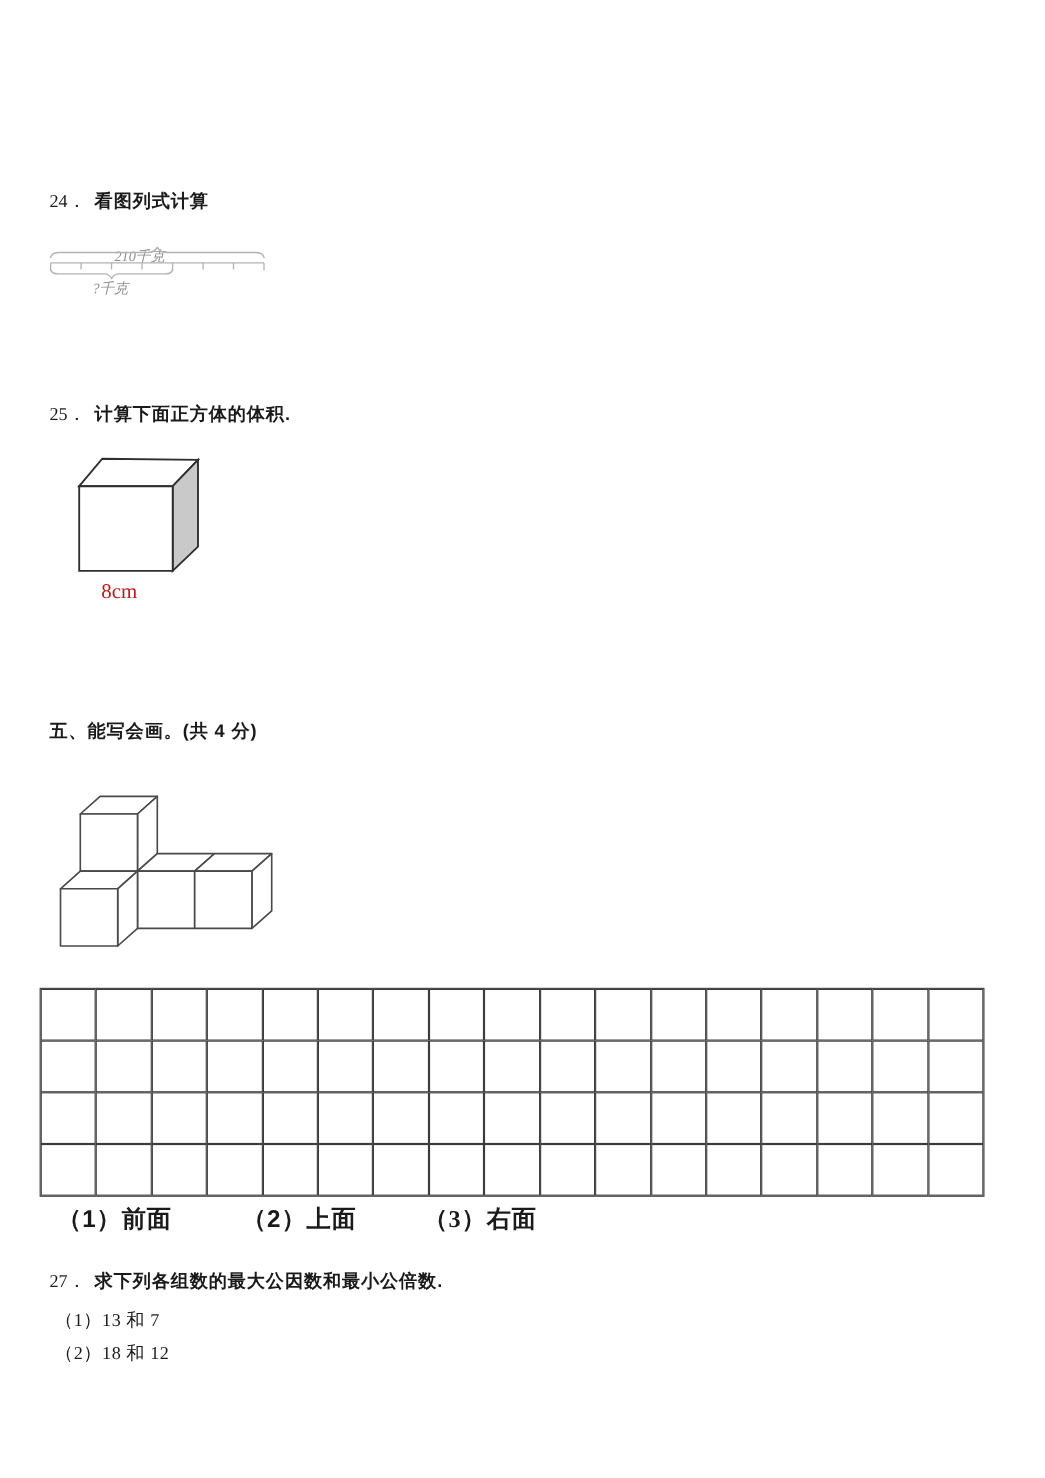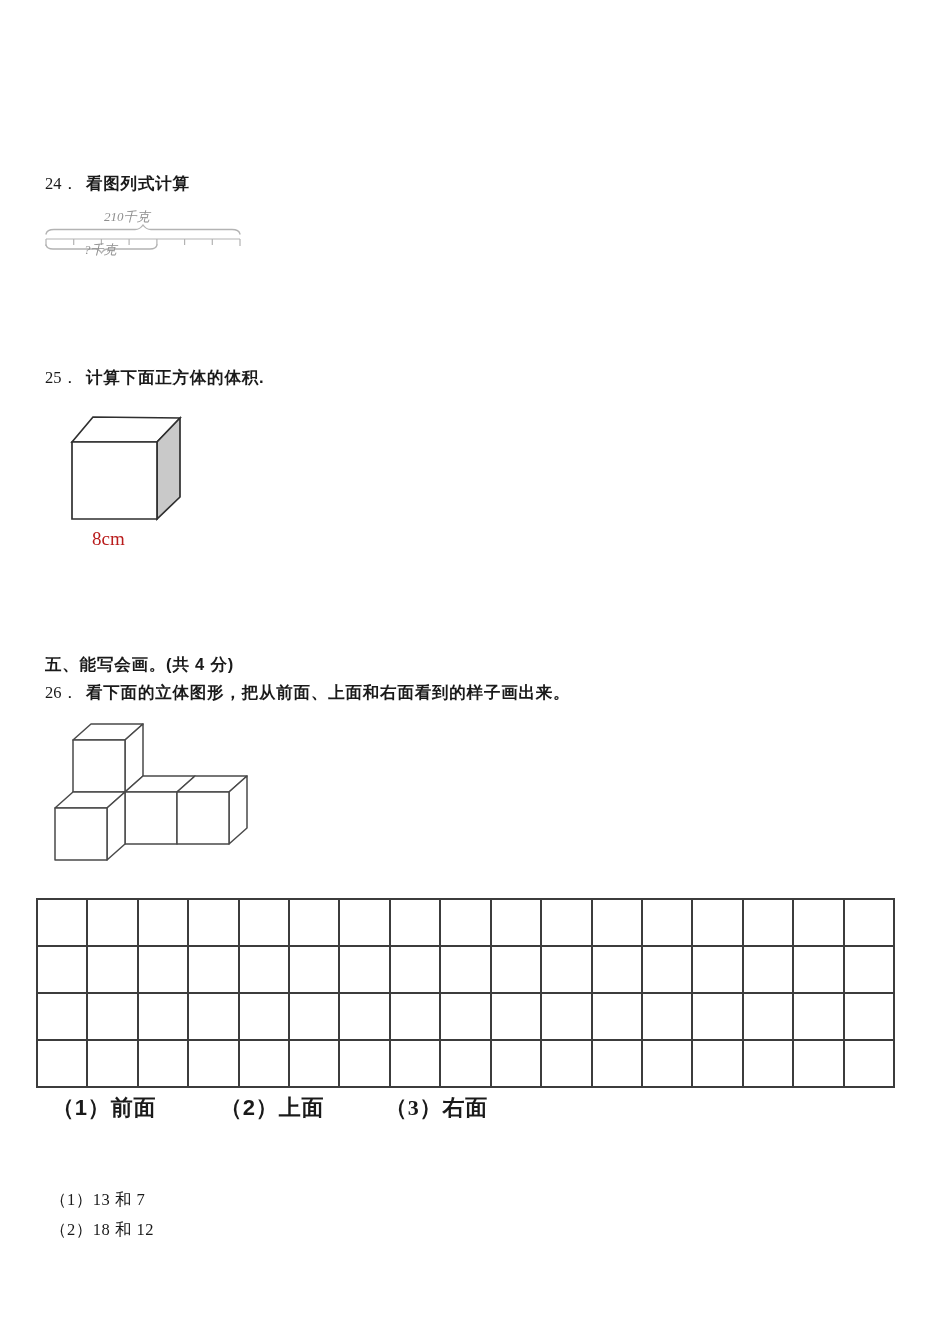--- a/index.html
+++ b/index.html
@@ -85,55 +85,52 @@
 </head>
 <body>
 
 <div class="page">
 
   <div class="qline" style="left:45px;top:173px;">
     <span class="qnum">24．</span><span class="qtext">看图列式计算</span>
   </div>
 
   <div style="position:absolute;left:0;top:0;">
-    <div class="diagram-label" style="left:104px;top:208px;">210千克</div>
+    <div class="diagram-label" style="left:104px;top:224px;">210千克</div>
     <svg style="position:absolute;left:40px;top:205px;" width="220" height="65" viewBox="0 0 220 65">
       <path d="M6,29 Q7,24.5 14,24.5 L95,24.5 Q100,24.5 103,20 Q106,24.5 111,24.5 L192,24.5 Q199,24.5 200,29" fill="none" stroke="#b3b3b3" stroke-width="1.3" stroke-linecap="round"></path>
       <path d="M6,34 L200,34" fill="none" stroke="#b3b3b3" stroke-width="1.2"></path>
       <g stroke="#b3b3b3" stroke-width="1.2">
         <line x1="6" y1="34" x2="6" y2="41"></line>
         <line x1="33.7" y1="34" x2="33.7" y2="40"></line>
         <line x1="61.4" y1="34" x2="61.4" y2="40"></line>
         <line x1="89.1" y1="34" x2="89.1" y2="40"></line>
         <line x1="116.9" y1="34" x2="116.9" y2="40"></line>
         <line x1="144.6" y1="34" x2="144.6" y2="40"></line>
         <line x1="172.3" y1="34" x2="172.3" y2="40"></line>
         <line x1="200" y1="34" x2="200" y2="41"></line>
       </g>
       <path d="M6,40 Q7,44 13,44 L55,44 Q59,44 61.5,48 Q64,44 68,44 L110,44 Q116,44 117,40" fill="none" stroke="#b3b3b3" stroke-width="1.3" stroke-linecap="round"></path>
     </svg>
-    <div class="diagram-label" style="left:84px;top:241px;">?千克</div>
+    <div class="diagram-label" style="left:84px;top:253px;">?千克</div>
   </div>
 
   <div class="qline" style="left:45px;top:367px;">
     <span class="qnum">25．</span><span class="qtext">计算下面正方体的体积.</span>
   </div>
 
   <svg style="position:absolute;left:60px;top:408px;" width="135" height="120" viewBox="0 0 135 120">
     <polygon points="12,34 33,9 120,10 97,34" fill="#ffffff" stroke="#2f2f2f" stroke-width="1.7"></polygon>
     <polygon points="97,34 120,10 120,89 97,111" fill="#c9c9c9" stroke="#2f2f2f" stroke-width="1.7"></polygon>
     <polygon points="12,34 97,34 97,111 12,111" fill="#ffffff" stroke="#2f2f2f" stroke-width="1.7"></polygon>
   </svg>
   <div class="dim-label" style="left:92px;top:528px;">8cm</div>
 
   <div class="secline" style="left:45px;top:654px;">五、能写会画。(共 4 分)</div>
 
-  <div class="qline" style="left:45px;top:682px;">
-    <span class="qnum">26．</span><span class="qtext">看下面的立体图形，把从前面、上面和右面看到的样子画出来。</span>
-  </div>
 
   <svg style="position:absolute;left:50px;top:718px;" width="210" height="150" viewBox="0 0 210 150">
     <g fill="#ffffff" stroke="#4a4a4a" stroke-width="1.5" stroke-linejoin="round">
 
       <polygon points="23,22 41,6 93,6 75,22"></polygon>
       <polygon points="75,22 93,6 93,58 75,74"></polygon>
       <polygon points="23,22 75,22 75,74 23,74"></polygon>
 
       <polygon points="75,74 93,58 145,58 127,74"></polygon>
       <polygon points="127,74 145,58 197,58 179,74"></polygon>
@@ -216,17 +213,20 @@
       <div class="grid-cell"></div>
       <div class="grid-cell"></div>
       <div class="grid-cell"></div>
     </div>
 
   <div class="view-label" style="left:52px;">（1）前面</div>
   <div class="view-label" style="left:220px;">（2）上面</div>
   <div class="view-label" style="left:385px;font-family:Liberation Serif, serif;">（3）右面</div>
 
 
+  <div class="qline" style="left:45px;top:1155px;">
+    <span class="qnum">27．</span><span class="qtext">求下列各组数的最大公因数和最小公倍数.</span>
+  </div>
 
   <div class="part-line" style="left:50px;top:1189px;">（1）13 和 7</div>
   <div class="part-line" style="left:50px;top:1219px;">（2）18 和 12</div>
 
 </div>
 
 </body></html>

